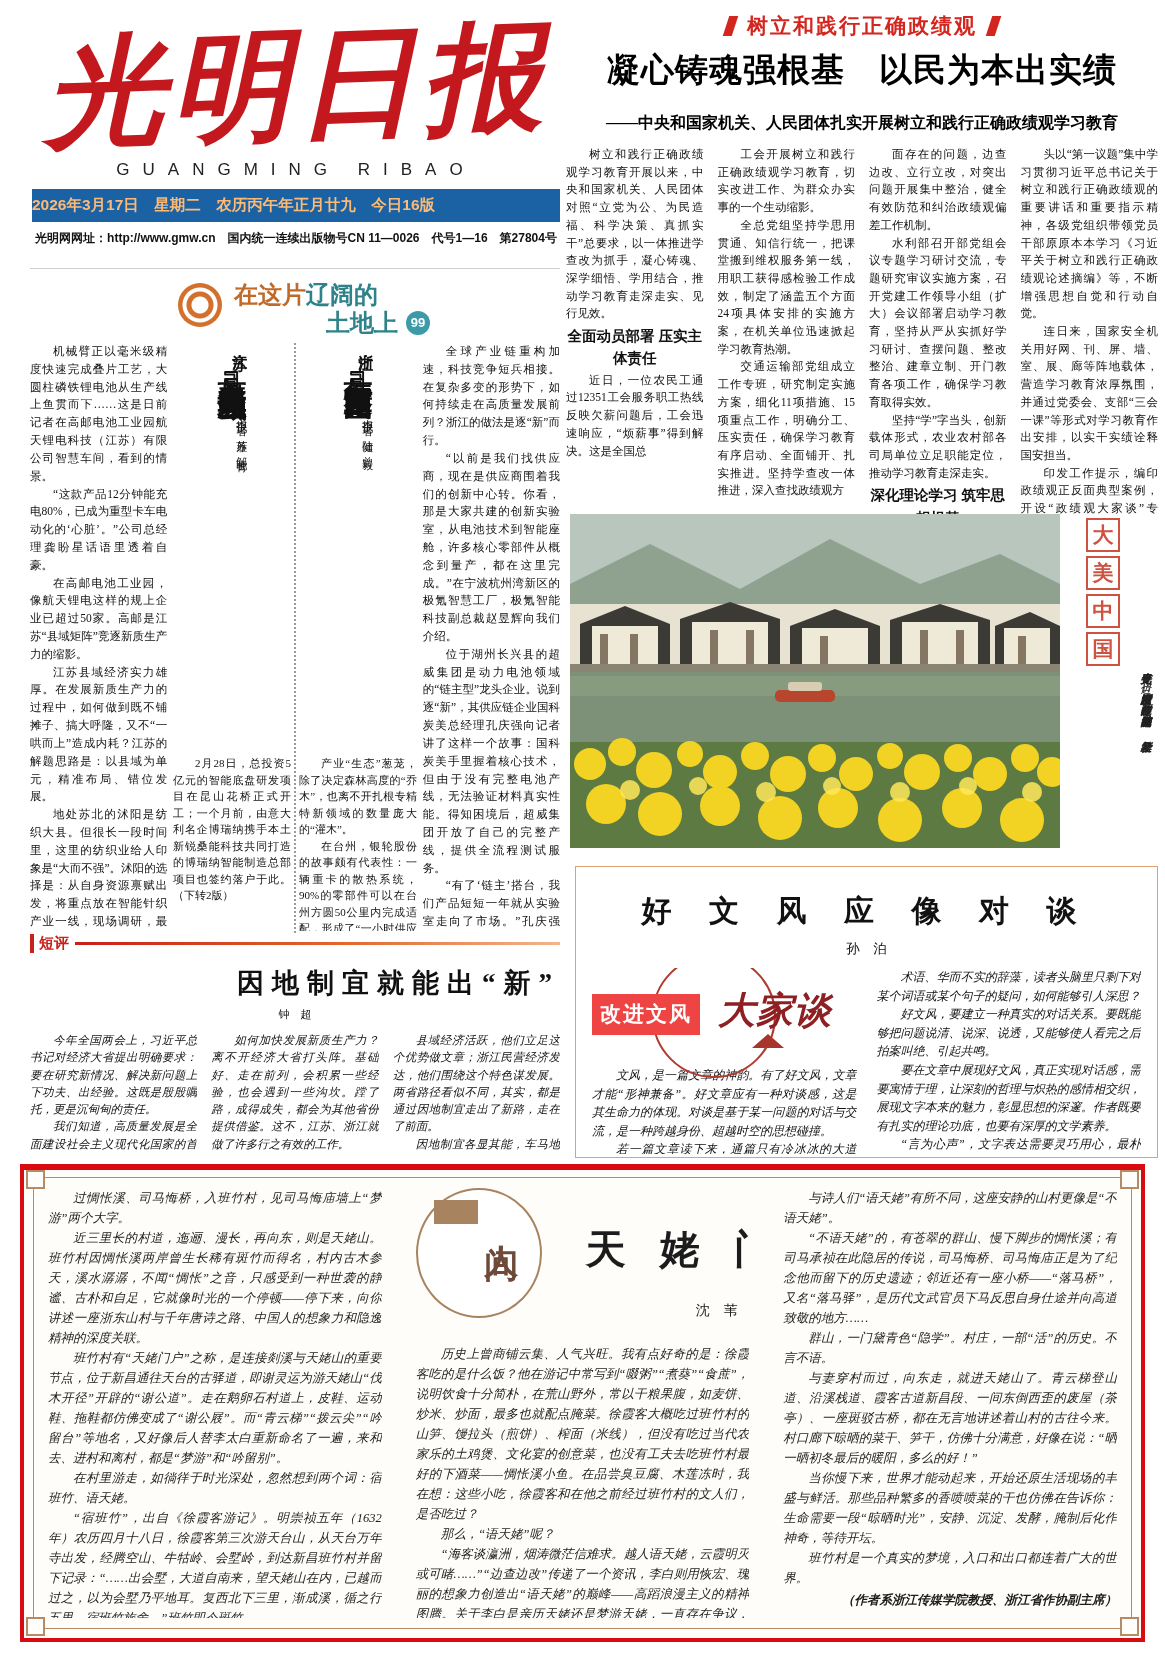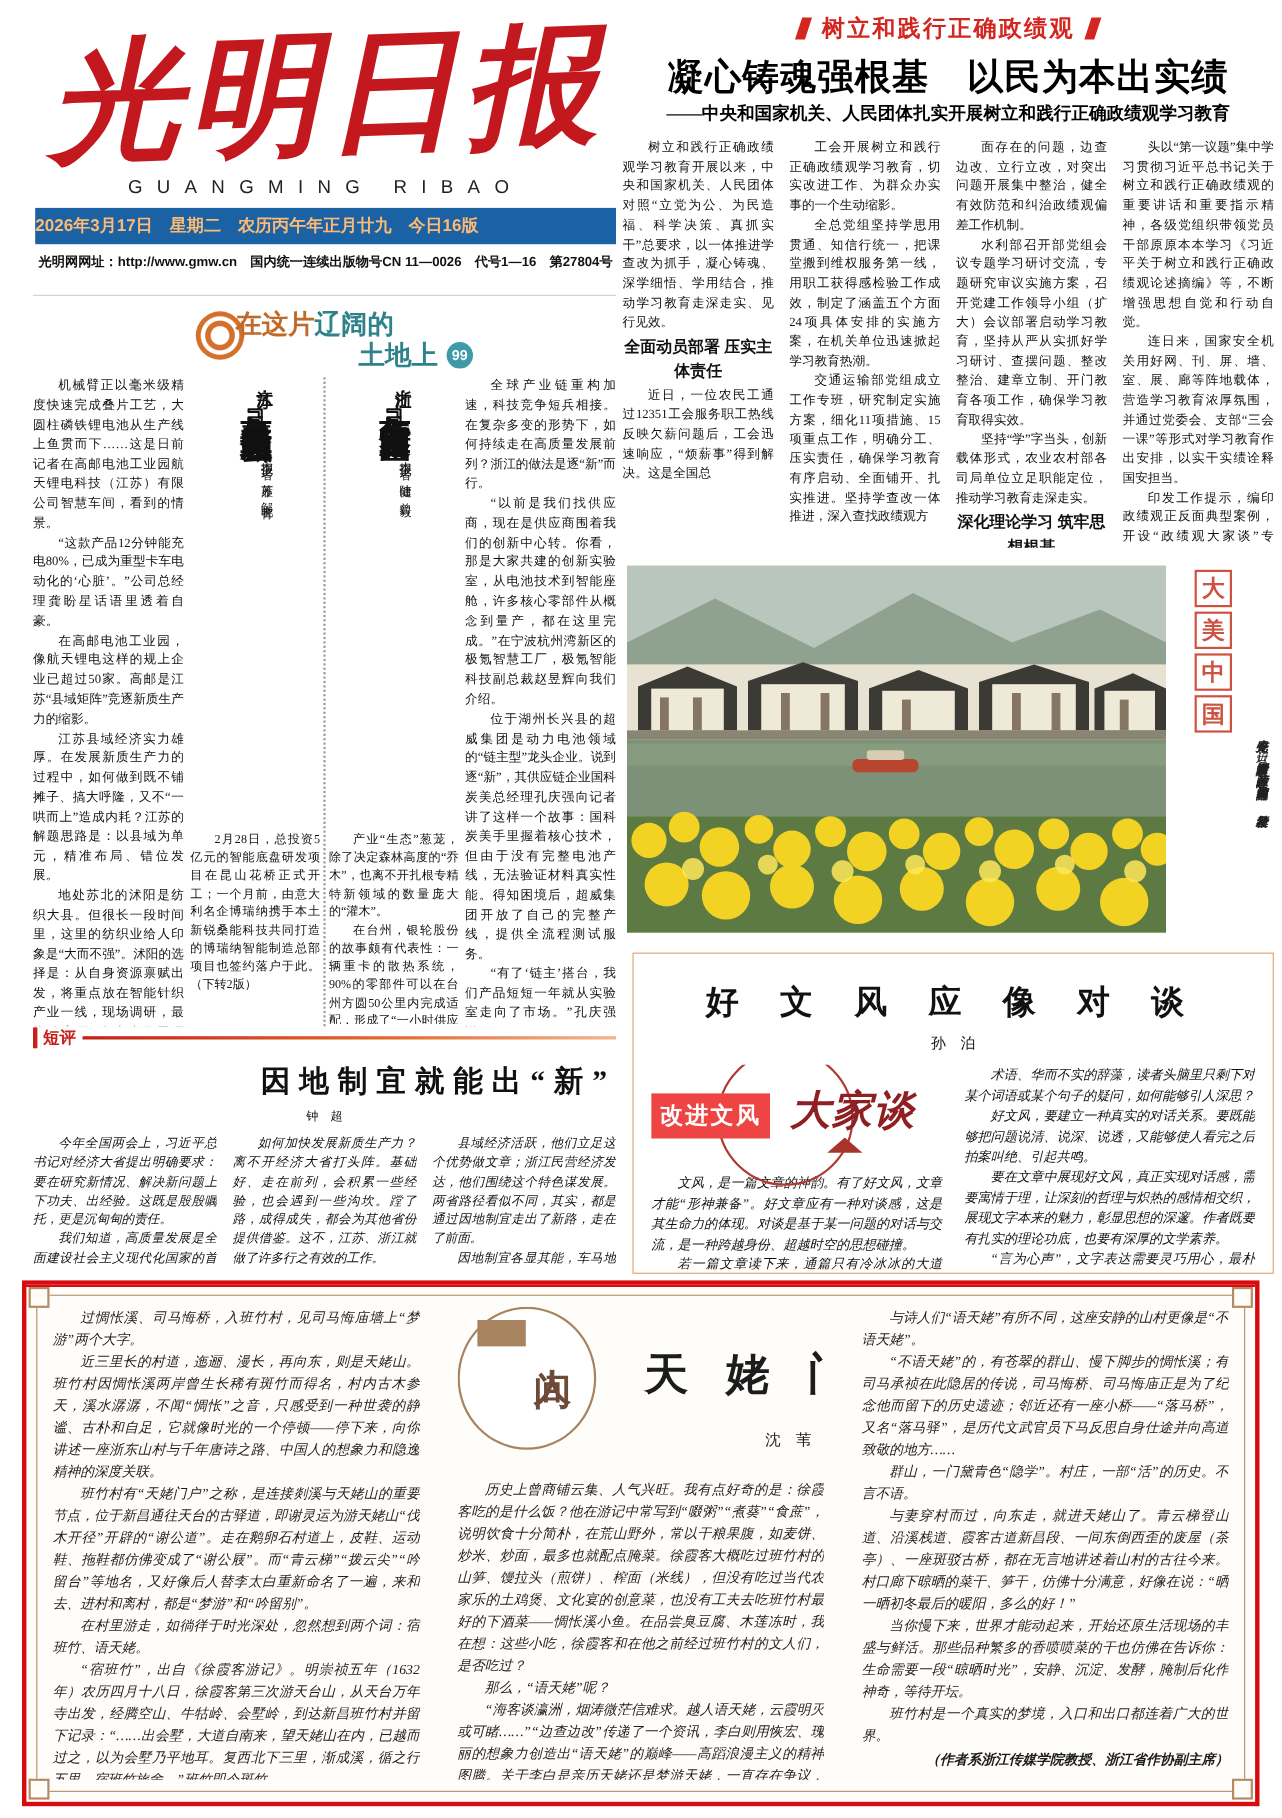--- a/index.html
+++ b/index.html
@@ -21,31 +21,31 @@
   .pubinfo{margin-top:8px;font-family:"Liberation Sans",sans-serif;font-weight:bold;
            font-size:12px;text-align:center;color:#111;}
   
   .lead{left:566px;top:12px;width:592px;}
   .kicker{text-align:center;color:#d3261f;font-weight:bold;font-size:21px;
           font-family:"Liberation Sans",sans-serif;letter-spacing:2px;}
   .slash{display:inline-block;width:9px;height:20px;background:#d3261f;
          transform:skewX(-18deg);margin:0 12px;vertical-align:-3px;}
   .lead h1{margin:8px 0 0;text-align:center;font-size:33px;letter-spacing:1px;
            font-weight:bold;color:#000;}
-  .deck{margin-top:0;text-align:center;font-size:16px;font-weight:bold;color:#000;}
+  .deck{margin-top:20px;text-align:center;font-size:16px;font-weight:bold;color:#000;}
   .lead-cols{display:flex;gap:14px;margin-top:12px;}
   .lcol{flex:1;height:372px;overflow:hidden;font-size:11.5px;line-height:1.54;}
   .col-subhead{font-weight:bold;text-align:center;font-size:14.5px;margin:2px 0;
                font-family:"Liberation Sans",sans-serif;}
   
   .feature{left:30px;top:268px;width:530px;height:666px;border-top:1px solid #cfcfcf;}
   .series-logo{position:absolute;left:148px;top:8px;width:256px;height:60px;}
   .scroll-curl{position:absolute;left:0;top:6px;width:44px;height:44px;border-radius:50%;
                background:radial-gradient(circle at 50% 50%, #fff 0 8px, #d2702c 9px 13px, #fff 14px 17px, #d2702c 18px 22px);}
-  .slg-l1{position:absolute;left:36px;top:2px;font-weight:bold;font-size:24px;white-space:nowrap;}
+  .slg-l1{position:absolute;left:56px;top:2px;font-weight:bold;font-size:24px;white-space:nowrap;}
   .slg-a{color:#c06a2a;} .slg-b{color:#2e8289;}
   .slg-l2{position:absolute;left:148px;top:30px;font-weight:bold;font-size:24px;color:#2e8289;}
   .slg-badge{position:absolute;left:228px;top:34px;width:24px;height:24px;border-radius:50%;
              background:#3d9aa8;color:#fff;font-size:13px;font-weight:bold;line-height:24px;
              text-align:center;font-family:"Liberation Sans",sans-serif;}
   .feat-row{position:absolute;left:0;top:74px;width:530px;height:590px;display:flex;}
   .feat-text{width:142px;height:590px;overflow:hidden;font-size:11.5px;line-height:1.55;}
   .head-zone{width:118px;display:flex;flex-direction:column;align-items:center;}
   .vheadline{writing-mode:vertical-rl;height:408px;display:flex;align-items:flex-start;}
   .vregion{font-size:15px;font-weight:bold;margin-bottom:6px;letter-spacing:2px;}

